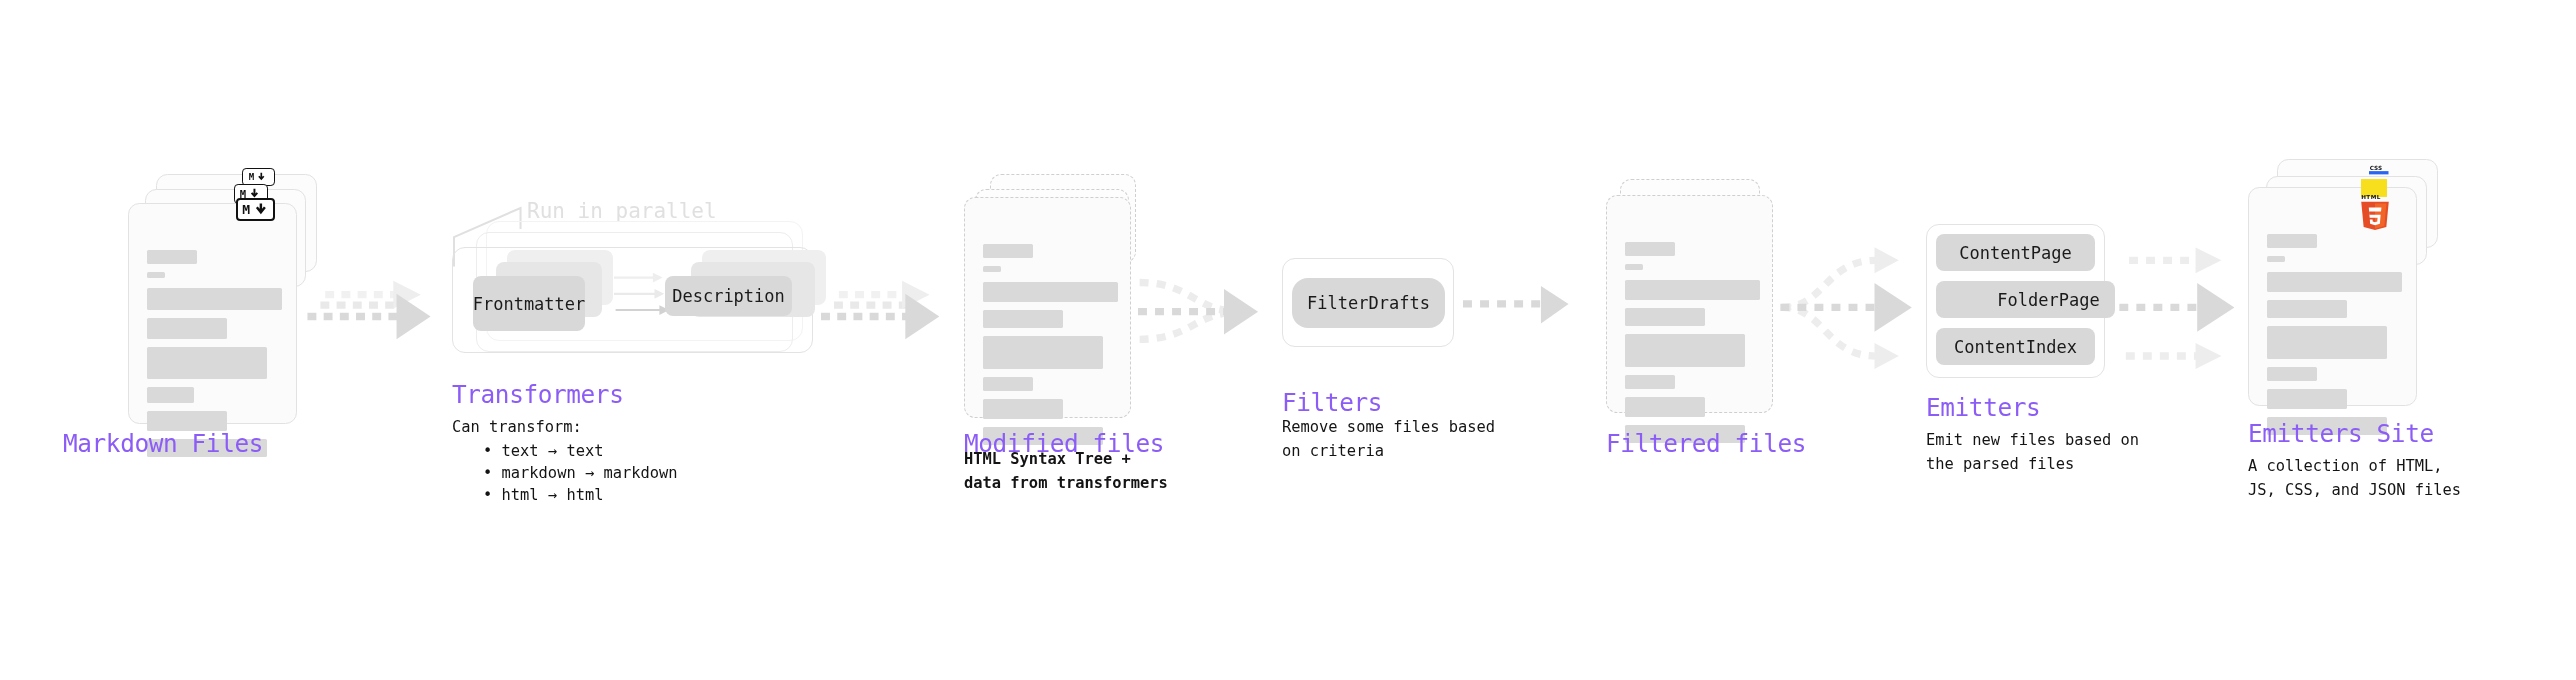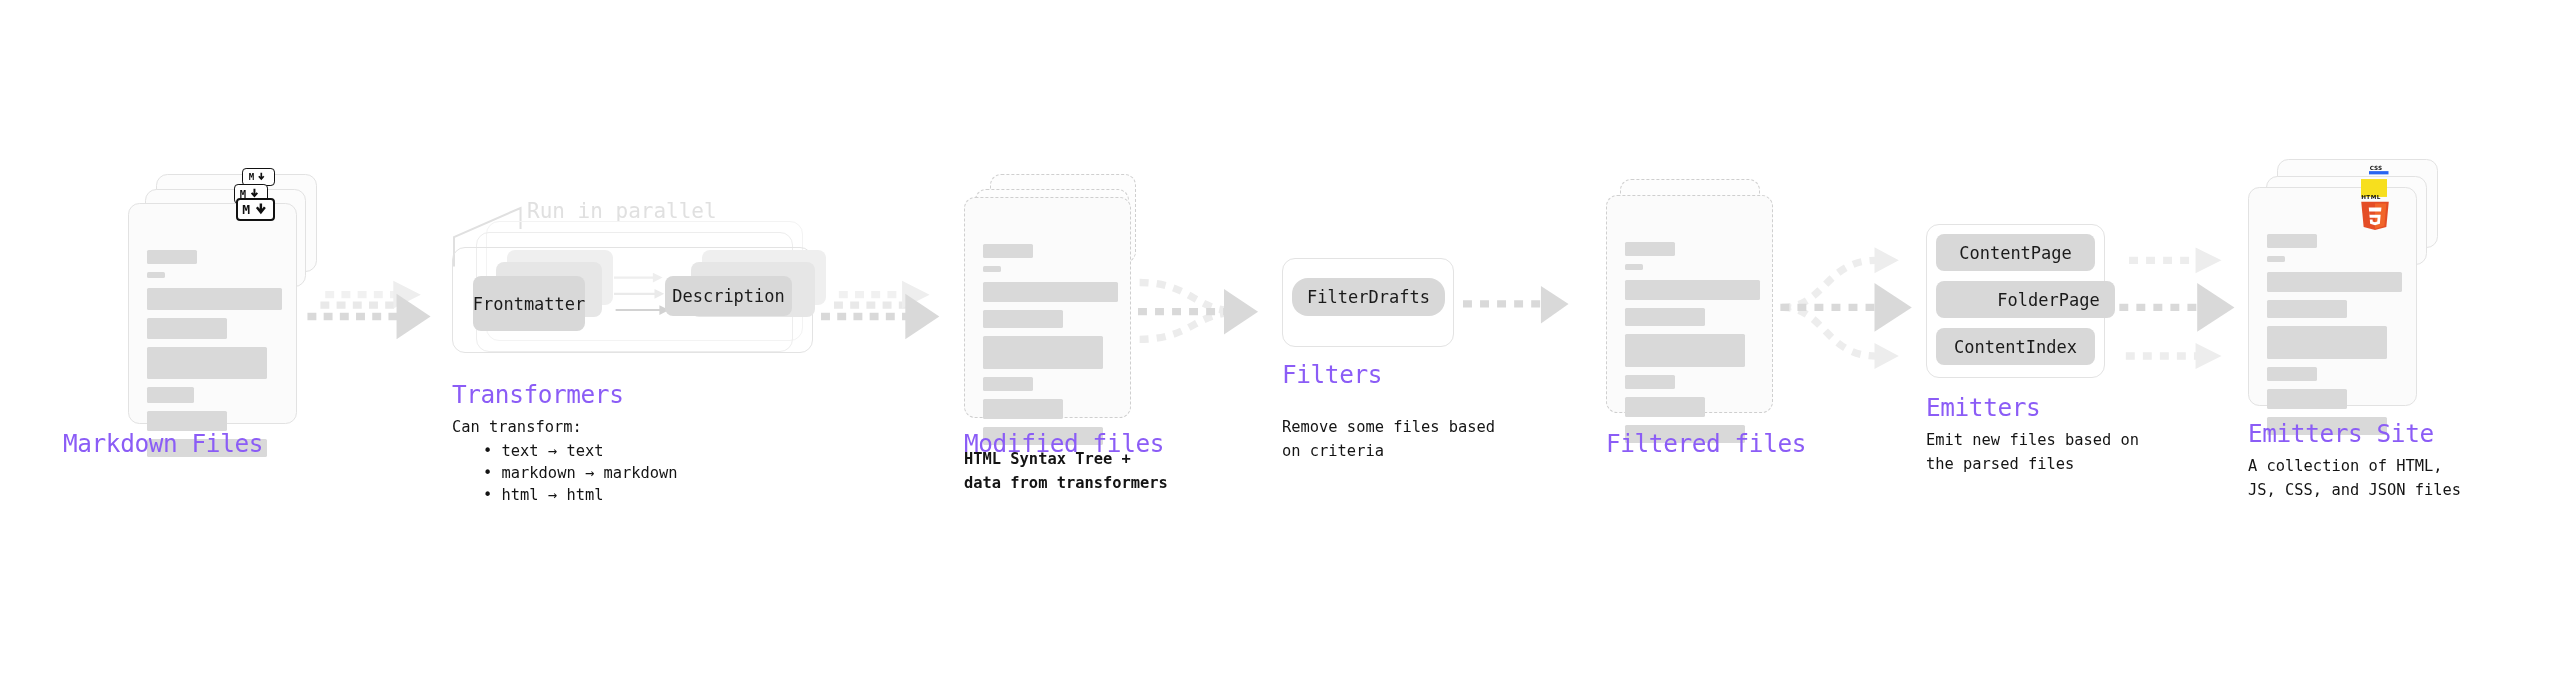--- a/index.html
+++ b/index.html
@@ -251,22 +251,22 @@
     <g fill="none" stroke-width="9" stroke-dasharray="11 10">
       <path d="M2 30 C 60 30, 70 60, 108 64" stroke="#ececec"></path>
       <path d="M2 100 C 60 100, 70 72, 108 68" stroke="#ececec"></path>
       <line x1="0" y1="66" x2="112" y2="66" stroke="#d9d9d9"></line>
     </g>
     <polygon points="106,38 106,94 148,66" fill="#d9d9d9"></polygon>
   </svg>
 
   <div>
     <div class="box" style="left:1282px; top:258px; width:172px; height:89px;"></div>
-    <div class="pill" style="left:1292px; top:278px; width:153px; height:38px;border-radius:16px;">FilterDrafts</div>
-    <div class="caption" style="left:1282px; top:360px;text-align:right;">Filters</div>
+    <div class="pill" style="left:1292px; top:278px; width:153px; height:50px;border-radius:16px;">FilterDrafts</div>
+    <div class="caption" style="left:1282px; top:388px;text-align:right;">Filters</div>
     <div class="subcaption" style="left:1282px; top:416px;">Remove some files based
 on criteria</div>
   </div>
 
   <svg class="arrow-svg" style="left:1463px; top:286px;" width="138" height="57" viewBox="0 0 170 70">
     <line x1="0" y1="22" x2="100" y2="22" stroke="#d9d9d9" stroke-width="9" stroke-dasharray="11 10" fill="none"></line>
     <polygon points="96,0 96,46 130,22" fill="#d9d9d9"></polygon>
   </svg>
 
   <div class="doc-stack">

